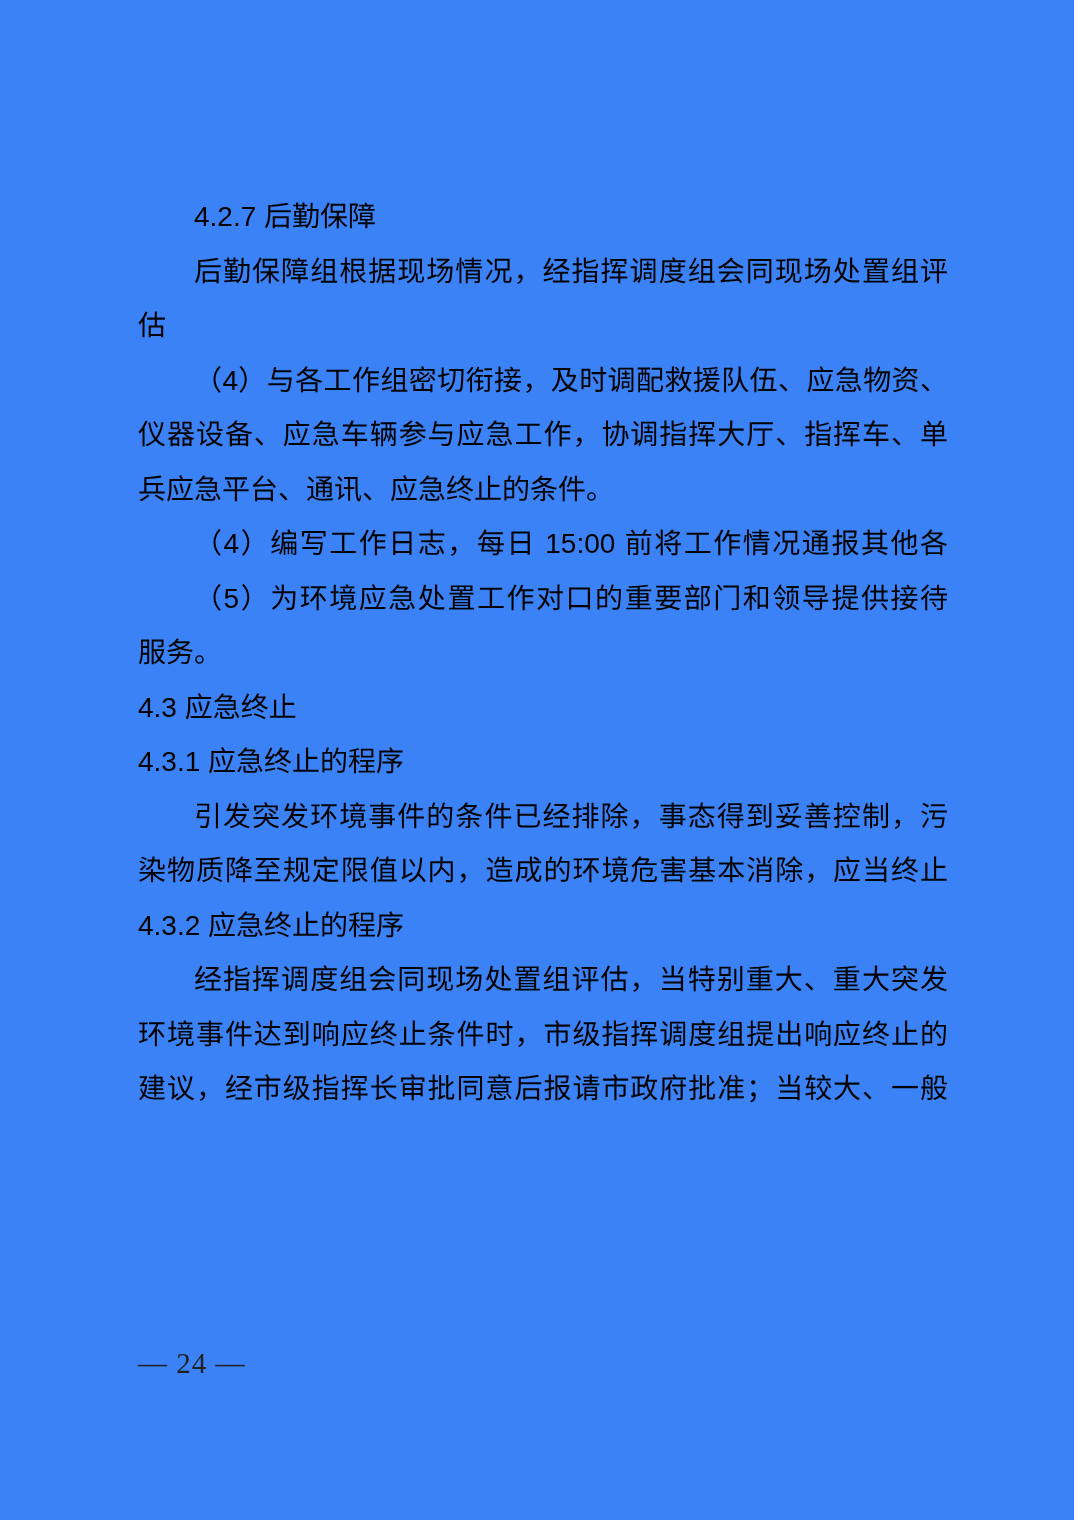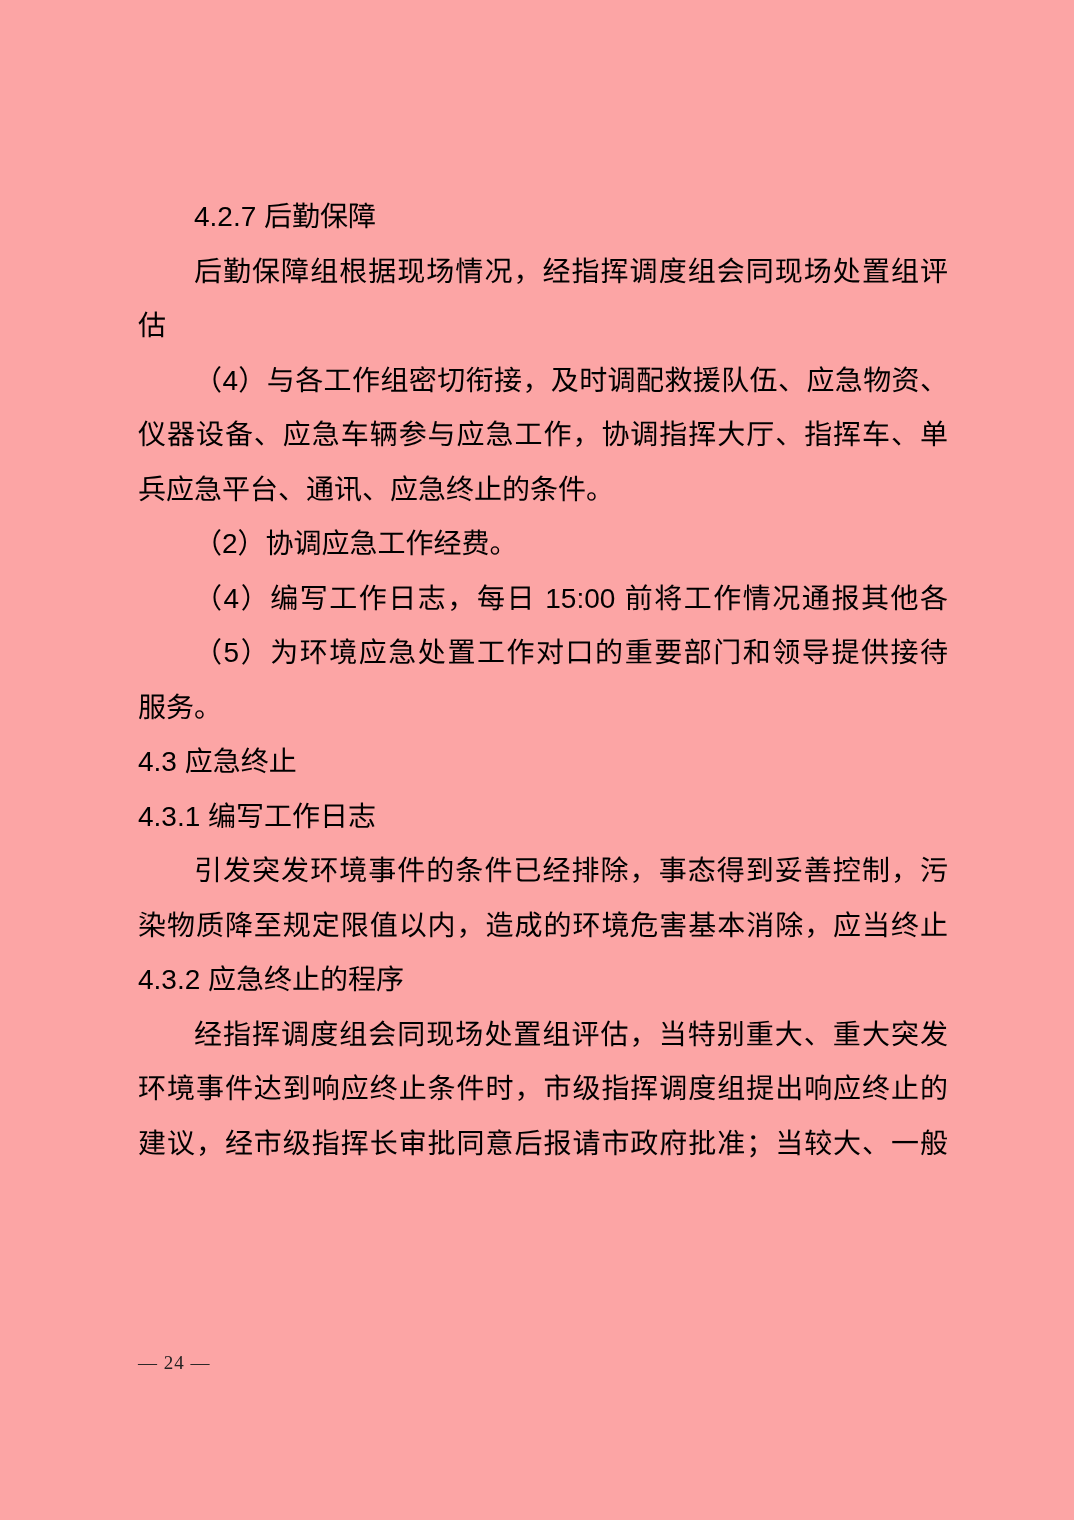--- a/index.html
+++ b/index.html
@@ -4,21 +4,21 @@
 <style>
   html, body {
     margin: 0;
     padding: 0;
     background: #ffffff;
   }
   .page {
     position: relative;
     width: 1074px;
     height: 1520px;
-    background: #fca5a5;
+    background: #3b82f6;
     overflow: hidden;
     font-family: "Liberation Sans", "DejaVu Sans", sans-serif;
   }
   .content {
     position: absolute;
     left: 138px;
     top: 190px;
     width: 810px;
   }
   .line {
@@ -34,42 +34,41 @@
   }
   .line.stretch {
     text-align: justify;
     text-align-last: justify;
   }
   .footer {
     position: absolute;
     left: 138px;
     top: 1346px;
     font-family: "Liberation Serif", "DejaVu Serif", serif;
-    font-size: 19px;
+    font-size: 29px;
     line-height: 34px;
     color: #222222;
     letter-spacing: 1px;
   }
 </style>
 </head>
 <body>
 
 <div class="page">
   <div class="content">
     <div class="line indent">4.2.7 后勤保障</div>
     <div class="line indent stretch">后勤保障组根据现场情况，经指挥调度组会同现场处置组评估</div>
     <div class="line indent stretch">（4）与各工作组密切衔接，及时调配救援队伍、应急物资、</div>
     <div class="line stretch">仪器设备、应急车辆参与应急工作，协调指挥大厅、指挥车、单</div>
     <div class="line">兵应急平台、通讯、应急终止的条件。</div>
-    <div class="line indent">（2）协调应急工作经费。</div>
     <div class="line indent stretch">（4）编写工作日志，每日 15:00 前将工作情况通报其他各</div>
     <div class="line indent stretch">（5）为环境应急处置工作对口的重要部门和领导提供接待</div>
     <div class="line">服务。</div>
     <div class="line">4.3 应急终止</div>
-    <div class="line">4.3.1 编写工作日志</div>
+    <div class="line">4.3.1 应急终止的程序</div>
     <div class="line indent stretch">引发突发环境事件的条件已经排除，事态得到妥善控制，污</div>
     <div class="line stretch">染物质降至规定限值以内，造成的环境危害基本消除，应当终止</div>
     <div class="line">4.3.2 应急终止的程序</div>
     <div class="line indent stretch">经指挥调度组会同现场处置组评估，当特别重大、重大突发</div>
     <div class="line stretch">环境事件达到响应终止条件时，市级指挥调度组提出响应终止的</div>
     <div class="line stretch">建议，经市级指挥长审批同意后报请市政府批准；当较大、一般</div>
   </div>
 
   <div class="footer">— 24 —</div>
 </div>

